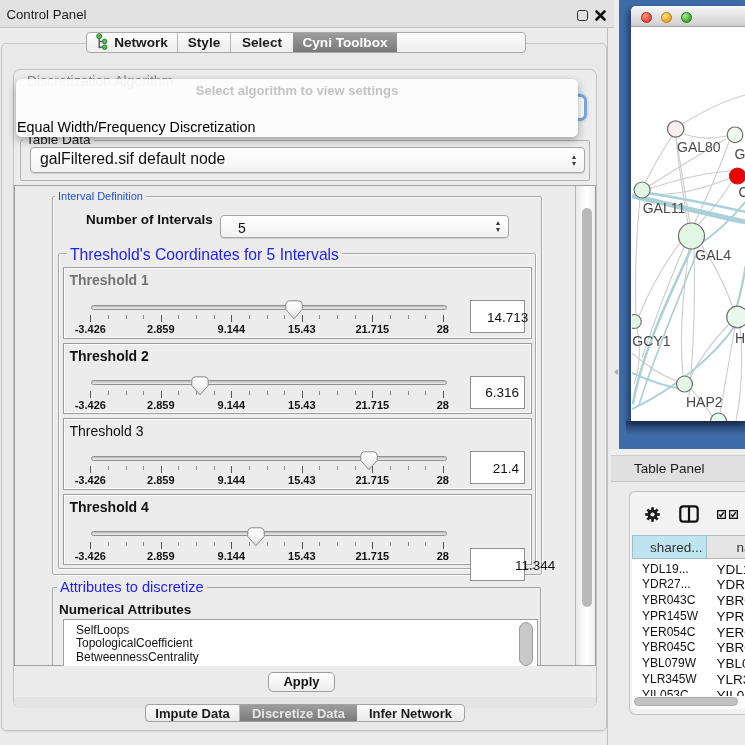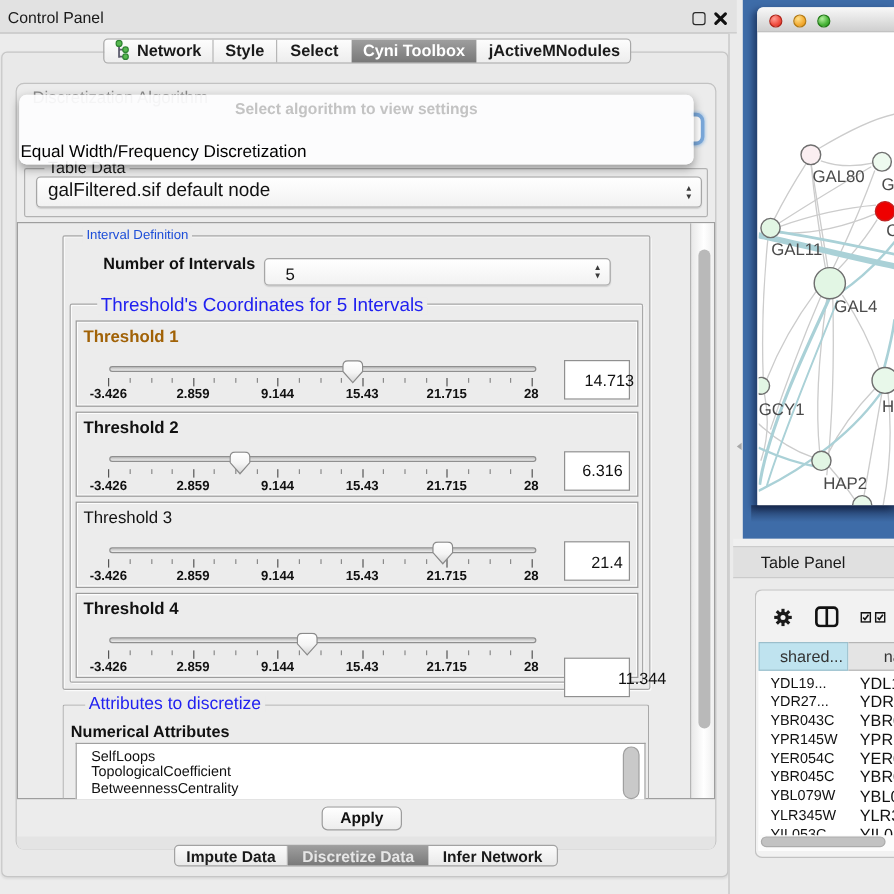--- a/index.html
+++ b/index.html
@@ -14,21 +14,21 @@
   .spin { position:absolute; right:6.5px; top:50%; width:5.5px; height:12px; margin-top:-6px; }
   .spin:before, .spin:after { content:""; position:absolute; left:0; border-left:2.75px solid transparent; border-right:2.75px solid transparent; }
   .spin:before { top:0.5px; border-bottom:4.2px solid #3a3a3a; }
   .spin:after { bottom:0.5px; border-top:4.2px solid #3a3a3a; }
   .tbox { width:469px; height:71.5px; border:1px solid #9c9c9c; box-shadow:inset 1px 1px 0 #fdfdfd, inset -1px -1px 0 #fdfdfd; }
   .track { left:91px; width:356px; height:5px; border:1px solid #8f8f8f; border-radius:3px; background:linear-gradient(#bdbdbd,#ededed); }
   .tickM { width:1px; height:7px; background:#555; }
   .tickm { width:1px; height:4px; background:#8a8a8a; }
   .ticklab { width:50px; text-align:center; font-size:11px; font-weight:bold; color:#111; }
   .vbox { left:470px; width:55px; height:33px; background:#fff; border:1px solid #909090; text-align:right; padding:8.5px 5px 0 0; font-size:13.5px; color:#111; }
-  .grouptitle { position:absolute; background:#ececec; padding:0 3px; line-height:14px; white-space:nowrap;margin-left:14px; }
+  .grouptitle { position:absolute; background:#ececec; padding:0 3px; line-height:14px; white-space:nowrap; }
 </style>
 </head>
 <body>
 
 <div class="abs" style="left:0;top:0;width:614px;height:28px;background:#e2e2e2;border-bottom:1px solid #c0c0c0;">
   <div class="abs" style="left:6.5px;top:7px;font-size:13.2px;color:#1a1a1a;">Control Panel</div>
   <div class="abs" style="left:577px;top:10px;width:11px;height:11px;border:1.6px solid #2a2a2a;border-radius:2.5px;"></div>
   <svg class="abs" style="left:593.5px;top:9px;" width="13" height="13" viewBox="0 0 13 13">
     <path d="M2.5 2.5 L10.5 10.5 M10.5 2.5 L2.5 10.5" stroke="#111" stroke-width="2.6" stroke-linecap="round"></path>
   </svg>
@@ -40,21 +40,20 @@
   <div class="abs" style="left:0;top:0;width:91px;height:21px;border-right:1px solid #b6b6b6;text-align:center;line-height:20px;color:#1a1a1a;">
     <svg style="vertical-align:-3px;margin-right:6px;" width="12" height="17" viewBox="0 0 12 17">
       <path d="M3.2 4 L3.2 15.2 M3.2 8.4 L8.5 8.4 M3.2 14.2 L8.5 14.2" stroke="#5c5c6e" stroke-width="1.5" fill="none"></path>
       <circle cx="3.2" cy="3.2" r="2.5" fill="#57b84f" stroke="#2e8432" stroke-width="1"></circle>
       <circle cx="8.6" cy="8.4" r="2.3" fill="#57b84f" stroke="#2e8432" stroke-width="1"></circle>
       <circle cx="8.6" cy="14.2" r="2.3" fill="#57b84f" stroke="#2e8432" stroke-width="1"></circle>
     </svg>Network</div>
   <div class="abs" style="left:91px;top:0;width:53px;height:21px;border-right:1px solid #b6b6b6;text-align:center;line-height:20px;color:#1a1a1a;">Style</div>
   <div class="abs" style="left:144px;top:0;width:62px;height:21px;text-align:center;line-height:20px;color:#1a1a1a;">Select</div>
   <div class="abs" style="left:206px;top:0;width:104px;height:21px;background:linear-gradient(#9e9e9e,#757575);text-align:center;line-height:20px;color:#fff;">Cyni Toolbox</div>
-  <div class="abs" style="left:310px;top:0;width:130px;height:21px;text-align:center;line-height:20px;color:#1a1a1a;">jActiveMNodules</div>
 </div>
 
 <div class="abs" style="left:13px;top:69px;width:584px;height:639px;background:#ececec;border:1px solid #c2c2c2;border-radius:7px;"></div>
 <div class="abs" style="left:14px;top:697px;width:582px;height:11px;background:#e4e4e4;border-radius:0 0 6px 6px;"></div>
 
 <div class="abs" style="left:576px;top:91px;width:14px;height:33px;overflow:hidden;">
   <div class="abs" style="left:-104px;top:3px;width:115px;height:27px;background:#fff;border:3px solid #79a7d9;border-radius:7px;box-shadow:0 0 3px #9cc0e4;"></div>
 </div>
 
 <div class="abs" style="left:27px;top:73px;font-size:14px;color:#8a8a8a;">Discretization Algorithm</div>
@@ -83,21 +82,21 @@
 <div class="abs" style="left:86px;top:211.5px;font-size:13.5px;font-weight:bold;color:#111;">Number of Intervals</div>
 <div class="abs combo" style="left:220px;top:215px;width:289px;height:23px;">
   <div class="abs" style="left:17px;top:4px;font-size:14px;color:#111;">5</div>
   <div class="spin"></div>
 </div>
 
 <div class="abs" style="left:58px;top:253px;width:478px;height:316px;border:1px solid #a8a8a8;border-radius:2px;box-shadow:inset 1px 1px 0 rgba(253,253,253,0.9), 1px 1px 0 rgba(253,253,253,0.9);"></div>
 <div class="abs grouptitle" style="left:67px;top:247.5px;font-size:15.7px;color:#2121f0;">Threshold's Coordinates for 5 Intervals</div>
 
 <div class="abs tbox" style="left:62.5px;top:267px;"></div>
-<div class="abs" style="left:69.5px;top:272px;font-size:14px;font-weight:bold;color:#a16207;">Threshold 1</div>
+<div class="abs" style="left:69.5px;top:272px;font-size:14px;font-weight:bold;color:#737373;">Threshold 1</div>
 <div class="abs track" style="top:304.5px;"></div>
 <div class="abs tickM" style="left:90.3px;top:315px;"></div>
 <div class="abs tickm" style="left:107.9px;top:315px;"></div>
 <div class="abs tickm" style="left:125.5px;top:315px;"></div>
 <div class="abs tickm" style="left:143.2px;top:315px;"></div>
 <div class="abs tickM" style="left:160.8px;top:315px;"></div>
 <div class="abs tickm" style="left:178.4px;top:315px;"></div>
 <div class="abs tickm" style="left:196.1px;top:315px;"></div>
 <div class="abs tickm" style="left:213.7px;top:315px;"></div>
 <div class="abs tickM" style="left:231.3px;top:315px;"></div>

